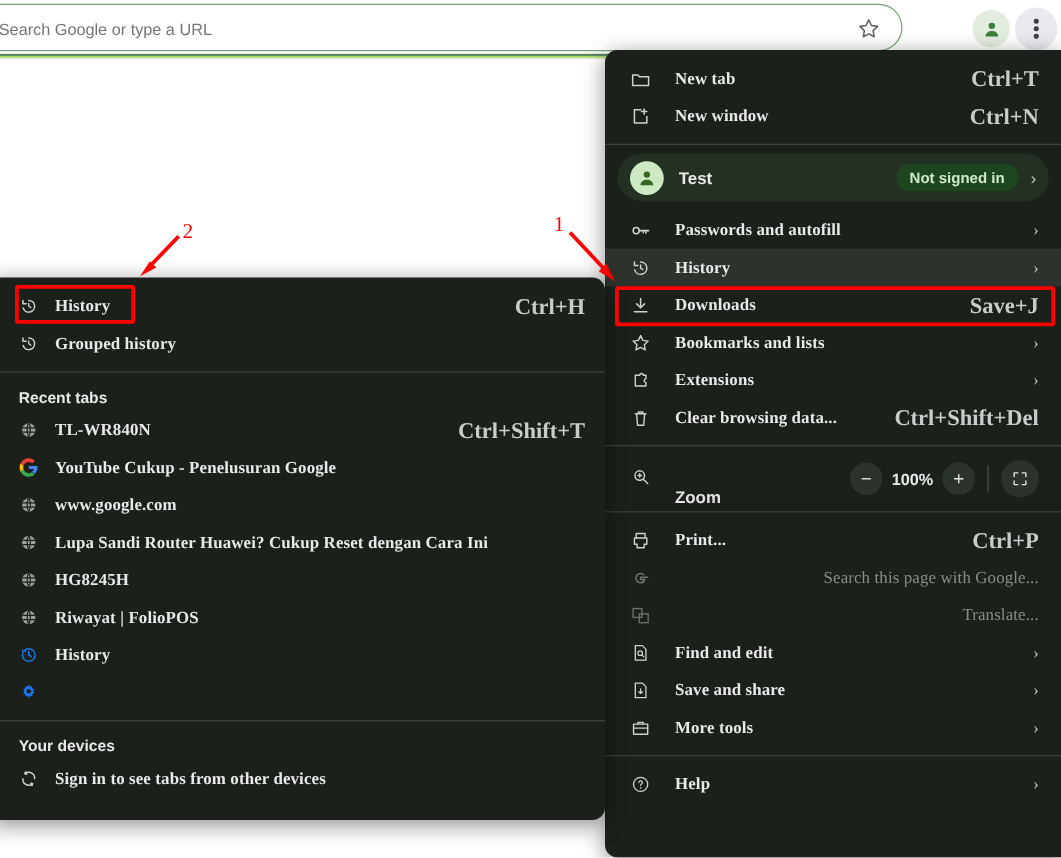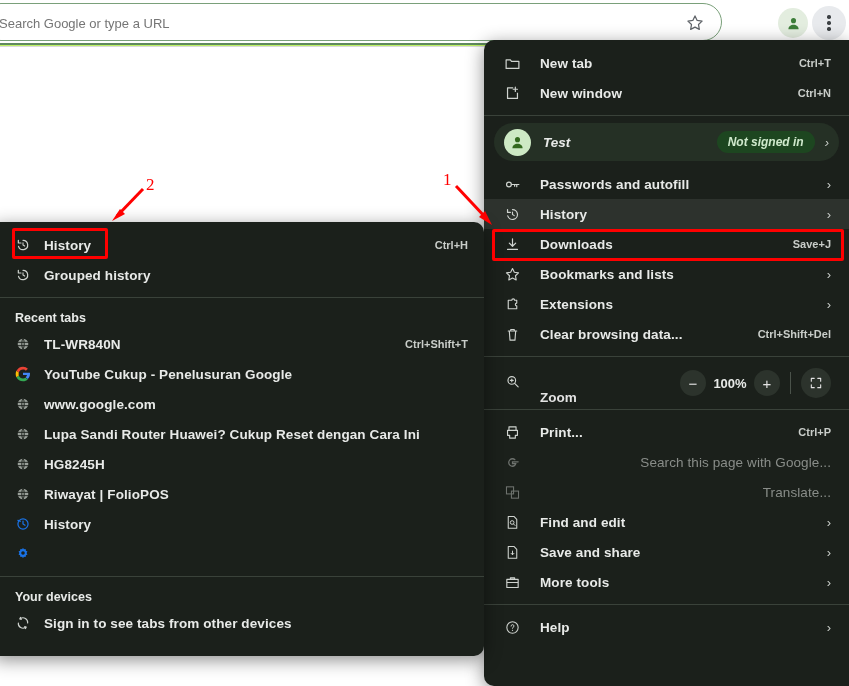--- a/index.html
+++ b/index.html
@@ -63,27 +63,28 @@
     color:#e3e3e3;
     font-size:13.5px;
     box-shadow: 0 4px 18px rgba(0,0,0,0.45);
   }
   .menu-row {
     display:flex; align-items:center;
     height:30px;
     padding:0 14px 0 14px;
     color:#e8eae8;
     white-space:nowrap;
+    font-family:Liberation Serif, serif;
   }
   .menu-row .ico {
     width:24px; min-width:24px; display:flex; align-items:center; justify-content:flex-start;
     color:#cfd3cf;
   }
   .menu-row .label { flex:1; font-weight:bold; font-size:13.5px; letter-spacing:0.1px; }
-  .menu-row .accel { color:#c9cdc9; font-weight:bold; font-size:11px; padding-left:18px;text-align:center; }
+  .menu-row .accel { color:#c9cdc9; font-weight:bold; font-size:18px; padding-left:18px;text-align:center; }
   .menu-row .chev { color:#c9cdc9; font-size:13px; width:14px; text-align:right; }
   .menu-sep { height:1px; background:#3a423a; margin:7px 0; }
   .section-head {
     font-weight:bold; font-size:12.5px; color:#e8eae8;
     padding:6px 14px 4px 21px;
   }
 
   
   #chrome-menu {
     left:484px; top:40px; width:365px; height:646px;
@@ -92,21 +93,21 @@
   }
   #chrome-menu .menu-row { height:30px; padding-left:20px; padding-right:18px; }
   #chrome-menu .menu-row .ico { width:36px; min-width:36px; }
   .disabled .label { color:#898d89 !important; font-weight:normal !important;text-align:right; }
   .disabled .ico { color:#6e726e; }
 
   .profile-card {
     margin:6px 10px 4px 10px;
     height:38px; border-radius:19px;
     background:#253025;
-    display:flex; align-items:center; padding:0 10px 0 10px;font-style:italic;
+    display:flex; align-items:center; padding:0 10px 0 10px;
   }
   .avatar {
     width:27px; height:27px; border-radius:50%; background:#cde9c4;
     display:flex; align-items:center; justify-content:center; margin-right:12px;
   }
   .profile-name { flex:1; font-weight:bold; font-size:13.5px; color:#e8eae8; }
   .badge {
     background:#1d4620; color:#cfe9cc; font-size:12px; font-weight:bold;
     padding:4px 11px; border-radius:11px; margin-right:10px;
   }

